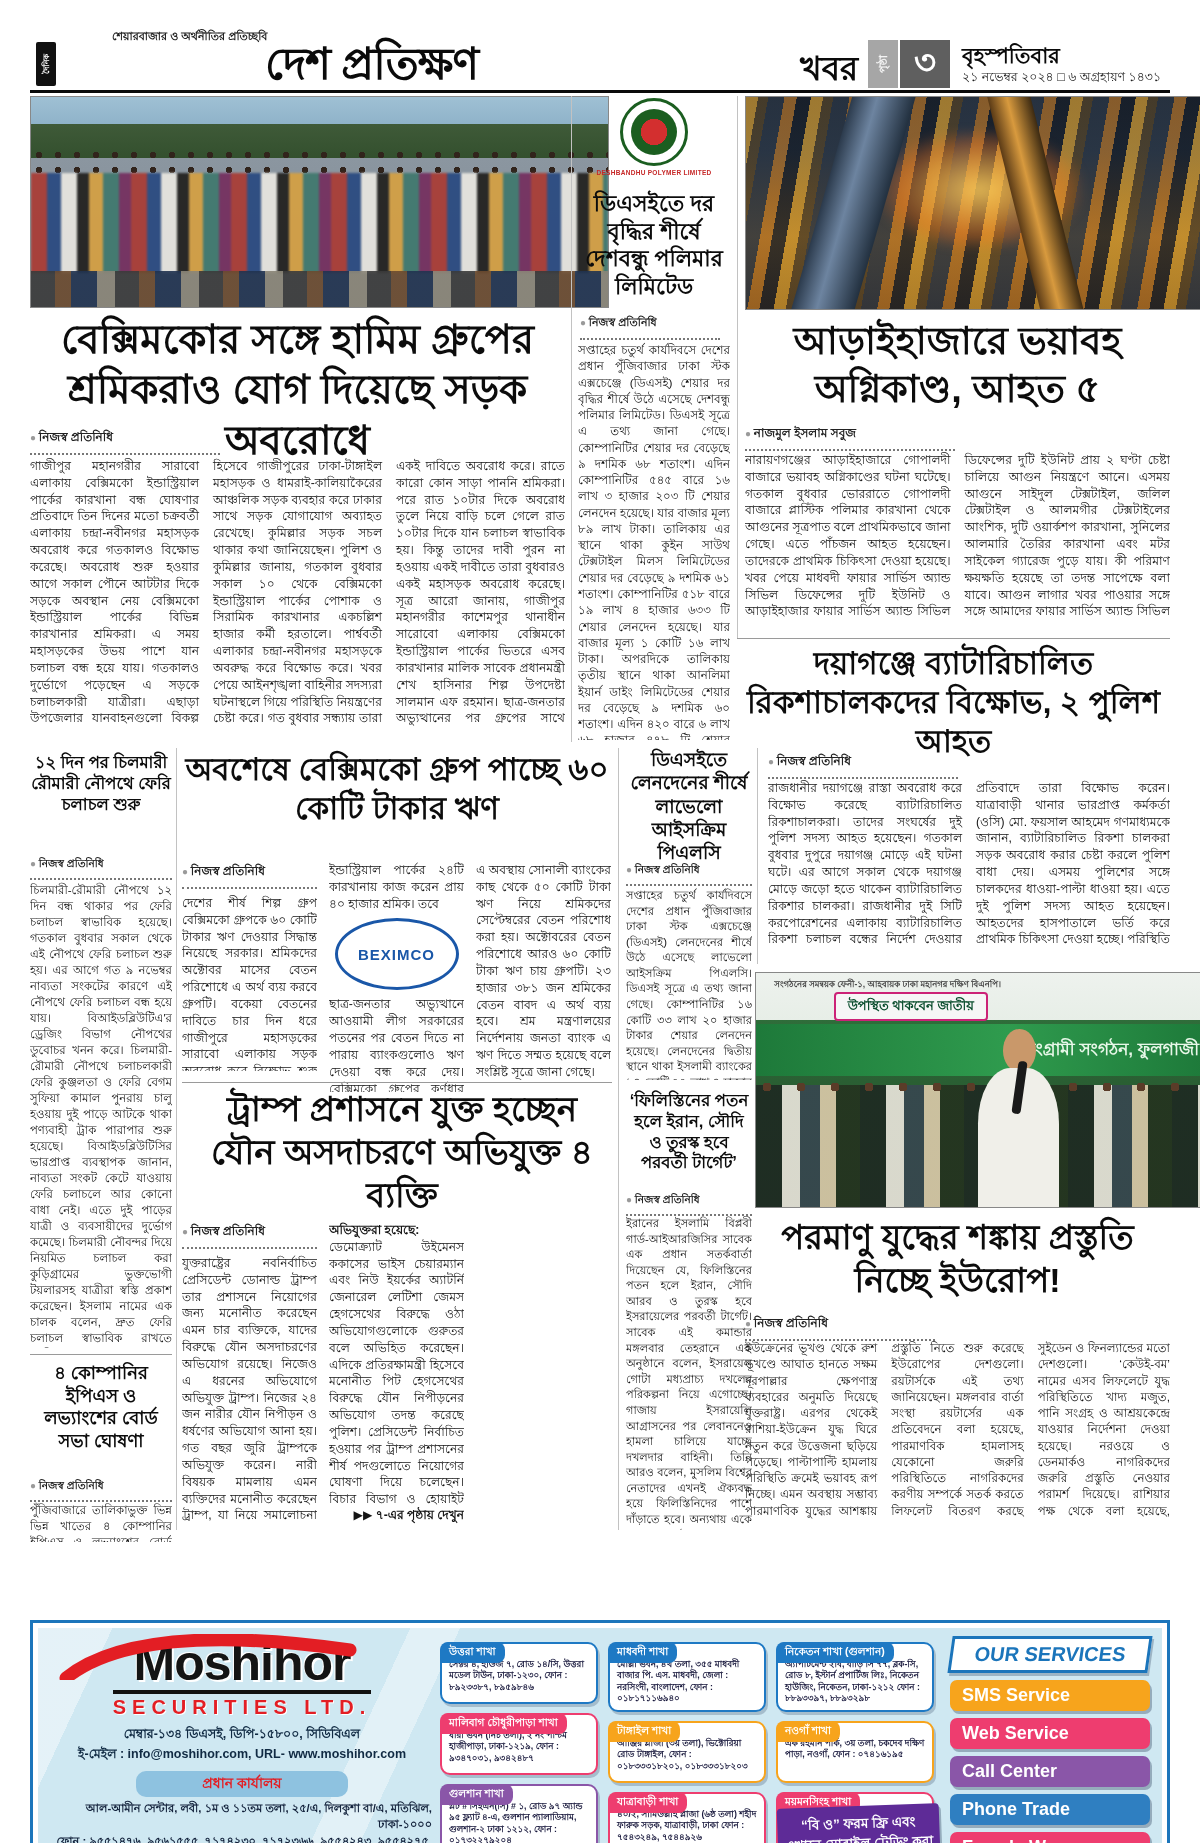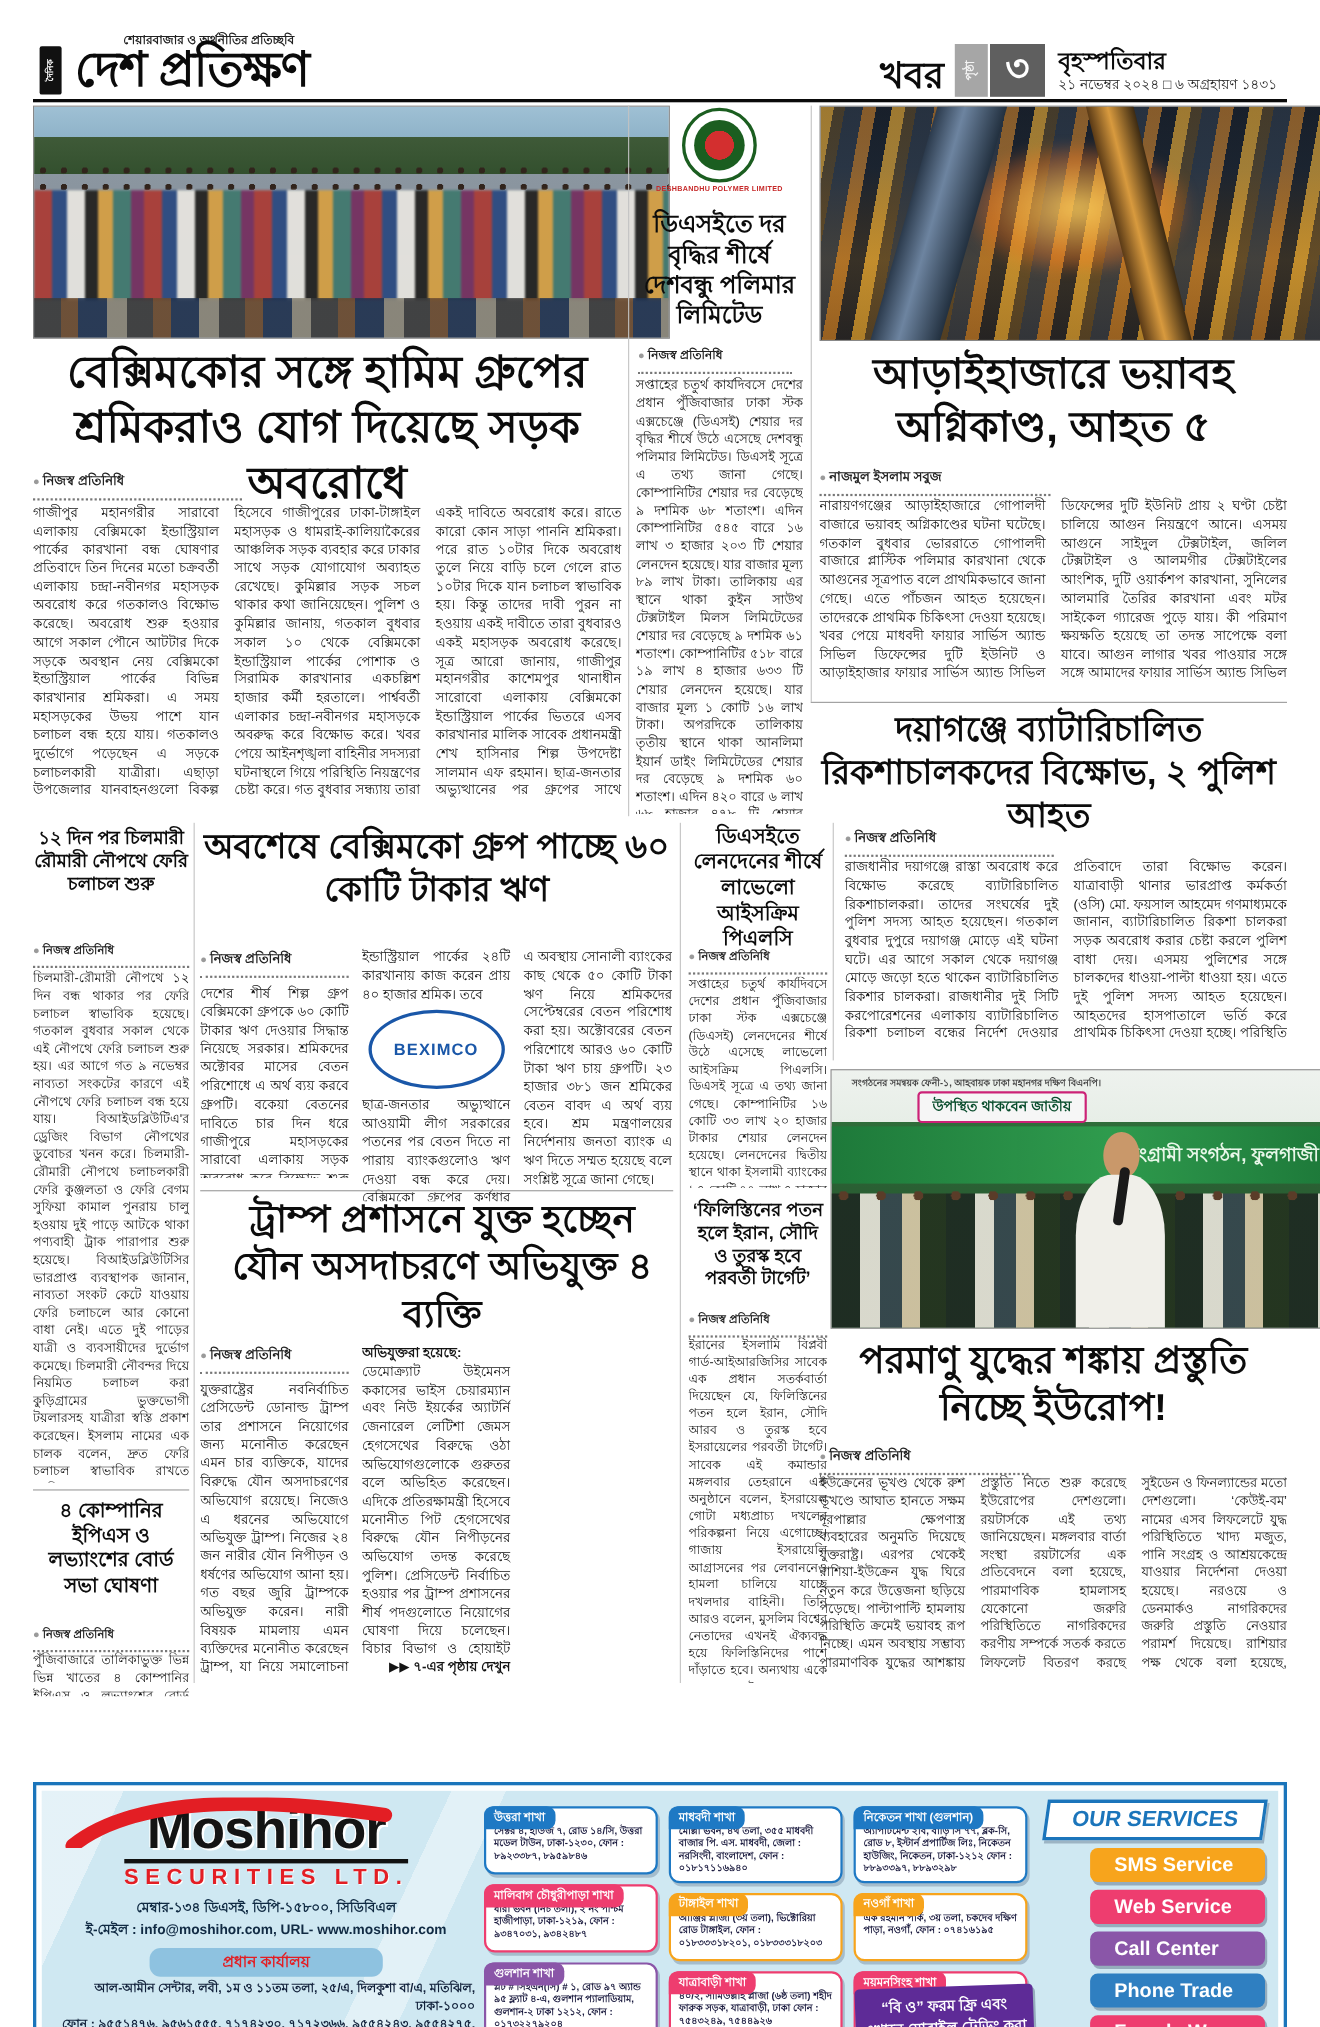--- a/index.html
+++ b/index.html
@@ -86,34 +86,34 @@
   .ho-pill{background:#8ec2e0;border-radius:10px;color:#e31e24;font-weight:800;font-size:14px;text-align:center;padding:1px 16px;}
   .ho-addr{font-size:11.3px;font-weight:800;color:#11203a;text-align:right;line-height:1.45;}
   .branch-col{position:absolute;top:14px;width:158px;display:flex;flex-direction:column;gap:9px;}
   .branch-box{background:#fff;border:2px solid var(--c);border-radius:10px;box-shadow:2px 3px 0 rgba(40,60,90,.25);
       padding:15px 7px 5px 7px;position:relative;min-height:38px;}
   .branch-head{position:absolute;top:-2px;left:-2px;background:var(--c);color:#fff;font-weight:800;font-size:10.5px;
       padding:2px 9px;border-radius:8px 8px 8px 0;white-space:nowrap;}
   .branch-body{font-size:8.8px;font-weight:700;color:#1a1a3e;line-height:1.3;}
   .svc-title{background:#fff;border:3px solid #1b75bb;color:#1b75bb;font-weight:900;font-size:20px;
       padding:4px 12px;transform:skewX(-8deg);text-align:center;box-shadow:2px 3px 0 rgba(40,60,90,.3);}
-  .svc-btn{color:#fff;font-weight:800;font-size:18px;padding:5px 22px;border-radius:7px;margin-top:7px;
-      box-shadow:2px 3px 0 rgba(40,60,90,.35);margin-left:41px;}
+  .svc-btn{color:#fff;font-weight:800;font-size:18px;padding:5px 12px;border-radius:7px;margin-top:7px;
+      box-shadow:2px 3px 0 rgba(40,60,90,.35);}
   .ribbon{background:#5e2b97;color:#fff;font-weight:800;font-size:13.5px;text-align:center;line-height:1.5;
       padding:8px 6px;border-radius:4px;transform:rotate(-2deg);box-shadow:2px 3px 0 rgba(40,60,90,.35);}
   .swoosh{position:absolute;pointer-events:none;}
 </style>
 </head>
 <body>
 
 <div class="page">
 
   <div class="abs tagline" style="left:112px;top:28px;width:300px;">শেয়ারবাজার ও অর্থনীতির প্রতিচ্ছবি</div>
   <div class="abs mast-box" style="left:36px;top:42px;width:20px;height:44px;">দৈনিক</div>
-  <div class="abs mast-title" style="left:68px;top:42px;width:420px;">দেশ প্রতিক্ষণ</div>
+  <div class="abs mast-title" style="left:58px;top:42px;width:420px;text-align:right;">দেশ প্রতিক্ষণ</div>
 
   <div class="abs sec-word" style="left:800px;top:52px;">খবর</div>
   <div class="abs badge-gray" style="left:868px;top:40px;width:30px;height:48px;">পৃষ্ঠা</div>
   <div class="abs badge-dark" style="left:900px;top:40px;width:50px;height:48px;">৩</div>
   <div class="abs weekday" style="left:962px;top:40px;width:220px;">বৃহস্পতিবার</div>
   <div class="abs dateline" style="left:962px;top:68px;width:225px;">২১ নভেম্বর ২০২৪ □ ৬ অগ্রহায়ণ ১৪৩১</div>
   <div class="abs hrule" style="left:30px;top:90px;width:1140px;height:3px;"></div>
 
   <div class="abs photo photo-crowd" style="left:30px;top:96px;width:535px;height:210px;">
     <div class="crowd-heads"></div>

